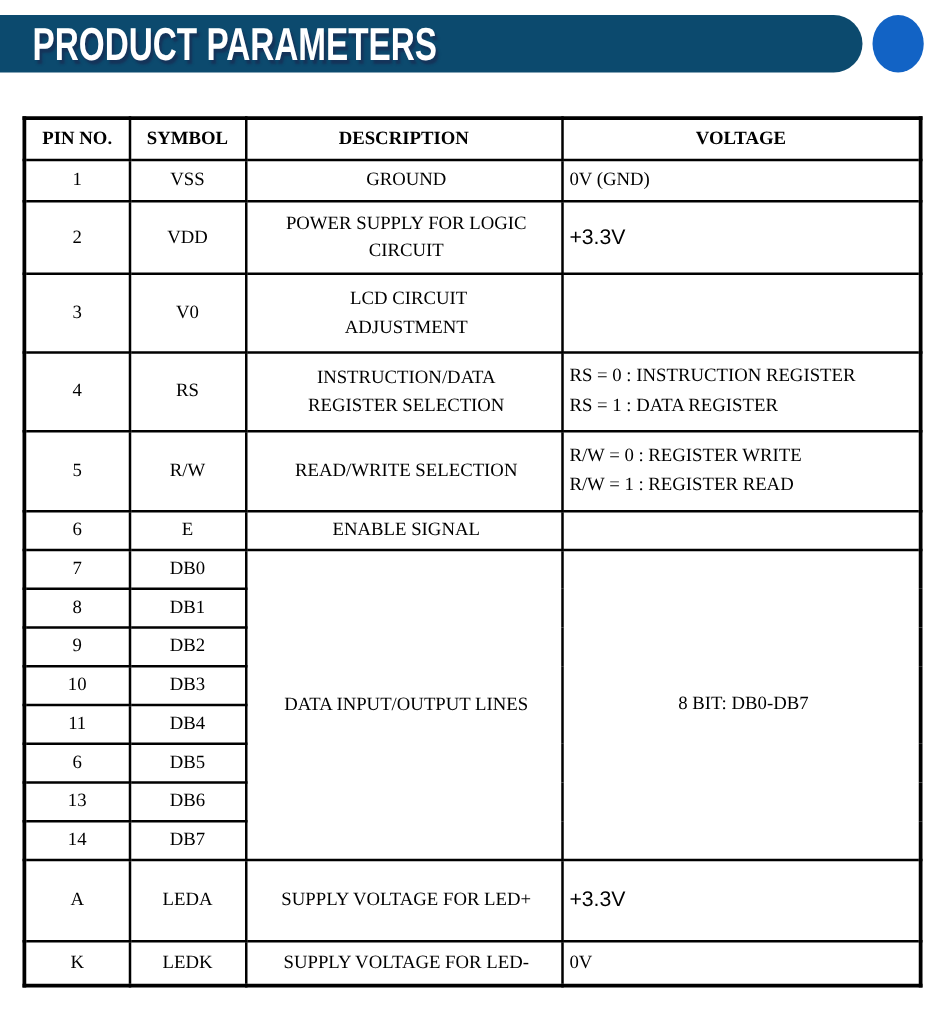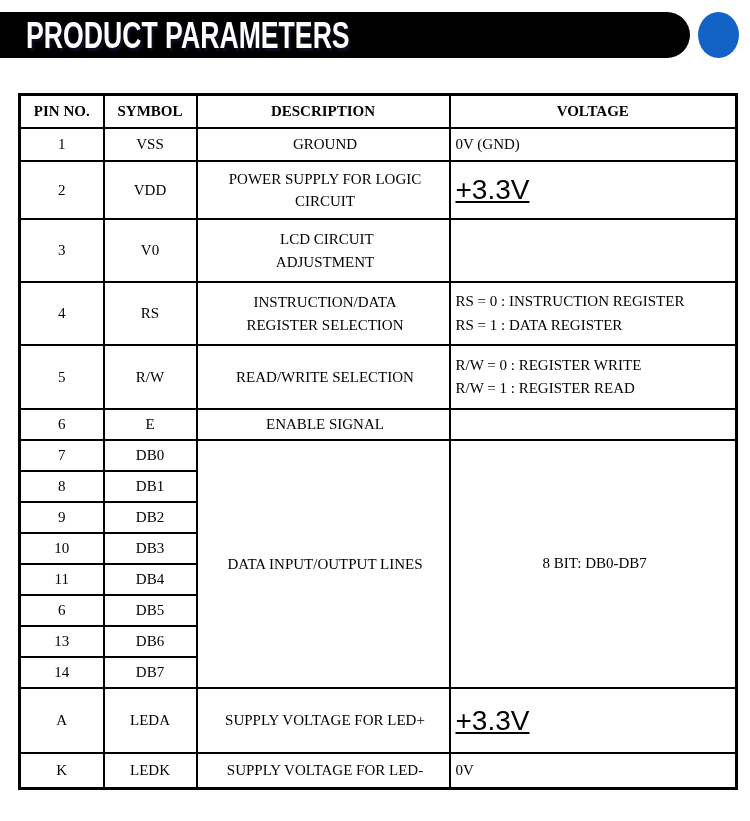--- a/index.html
+++ b/index.html
@@ -68,38 +68,37 @@
     line-height: 1.5;
   }
   td.c-func {
     text-align: left;
     padding-left: 5px;
     white-space: pre-wrap;
     line-height: 1.55;
   }
   td.sans {
     font-family: "Liberation Sans", sans-serif;
-    font-size: 28px;
-    text-decoration: underline;
+    font-size: 17px;
   }
   td.center { text-align: center; padding-left: 4px; }
 
   tr.h31 { height: 31px; }
   tr.h33 { height: 33px; }
   tr.h58 { height: 58px; }
   tr.h63 { height: 63px; }
   tr.h64 { height: 64px; }
   tr.h65 { height: 65px; }
   tr.h35 { height: 35px; }
 </style>
 </head>
 <body>
 
 <div class="banner-row">
-  <div class="banner" style="background: #000000;">
+  <div class="banner" style="background: #0c4a6e;">
     <span class="banner-title">PRODUCT PARAMETERS</span>
   </div>
   <div class="banner-circle" style="background: rgb(18, 99, 197);"></div>
 </div>
 
 <table class="params">
   <colgroup>
     <col style="width:84px">
       <col style="width:93px">
       <col style="width:253px">

